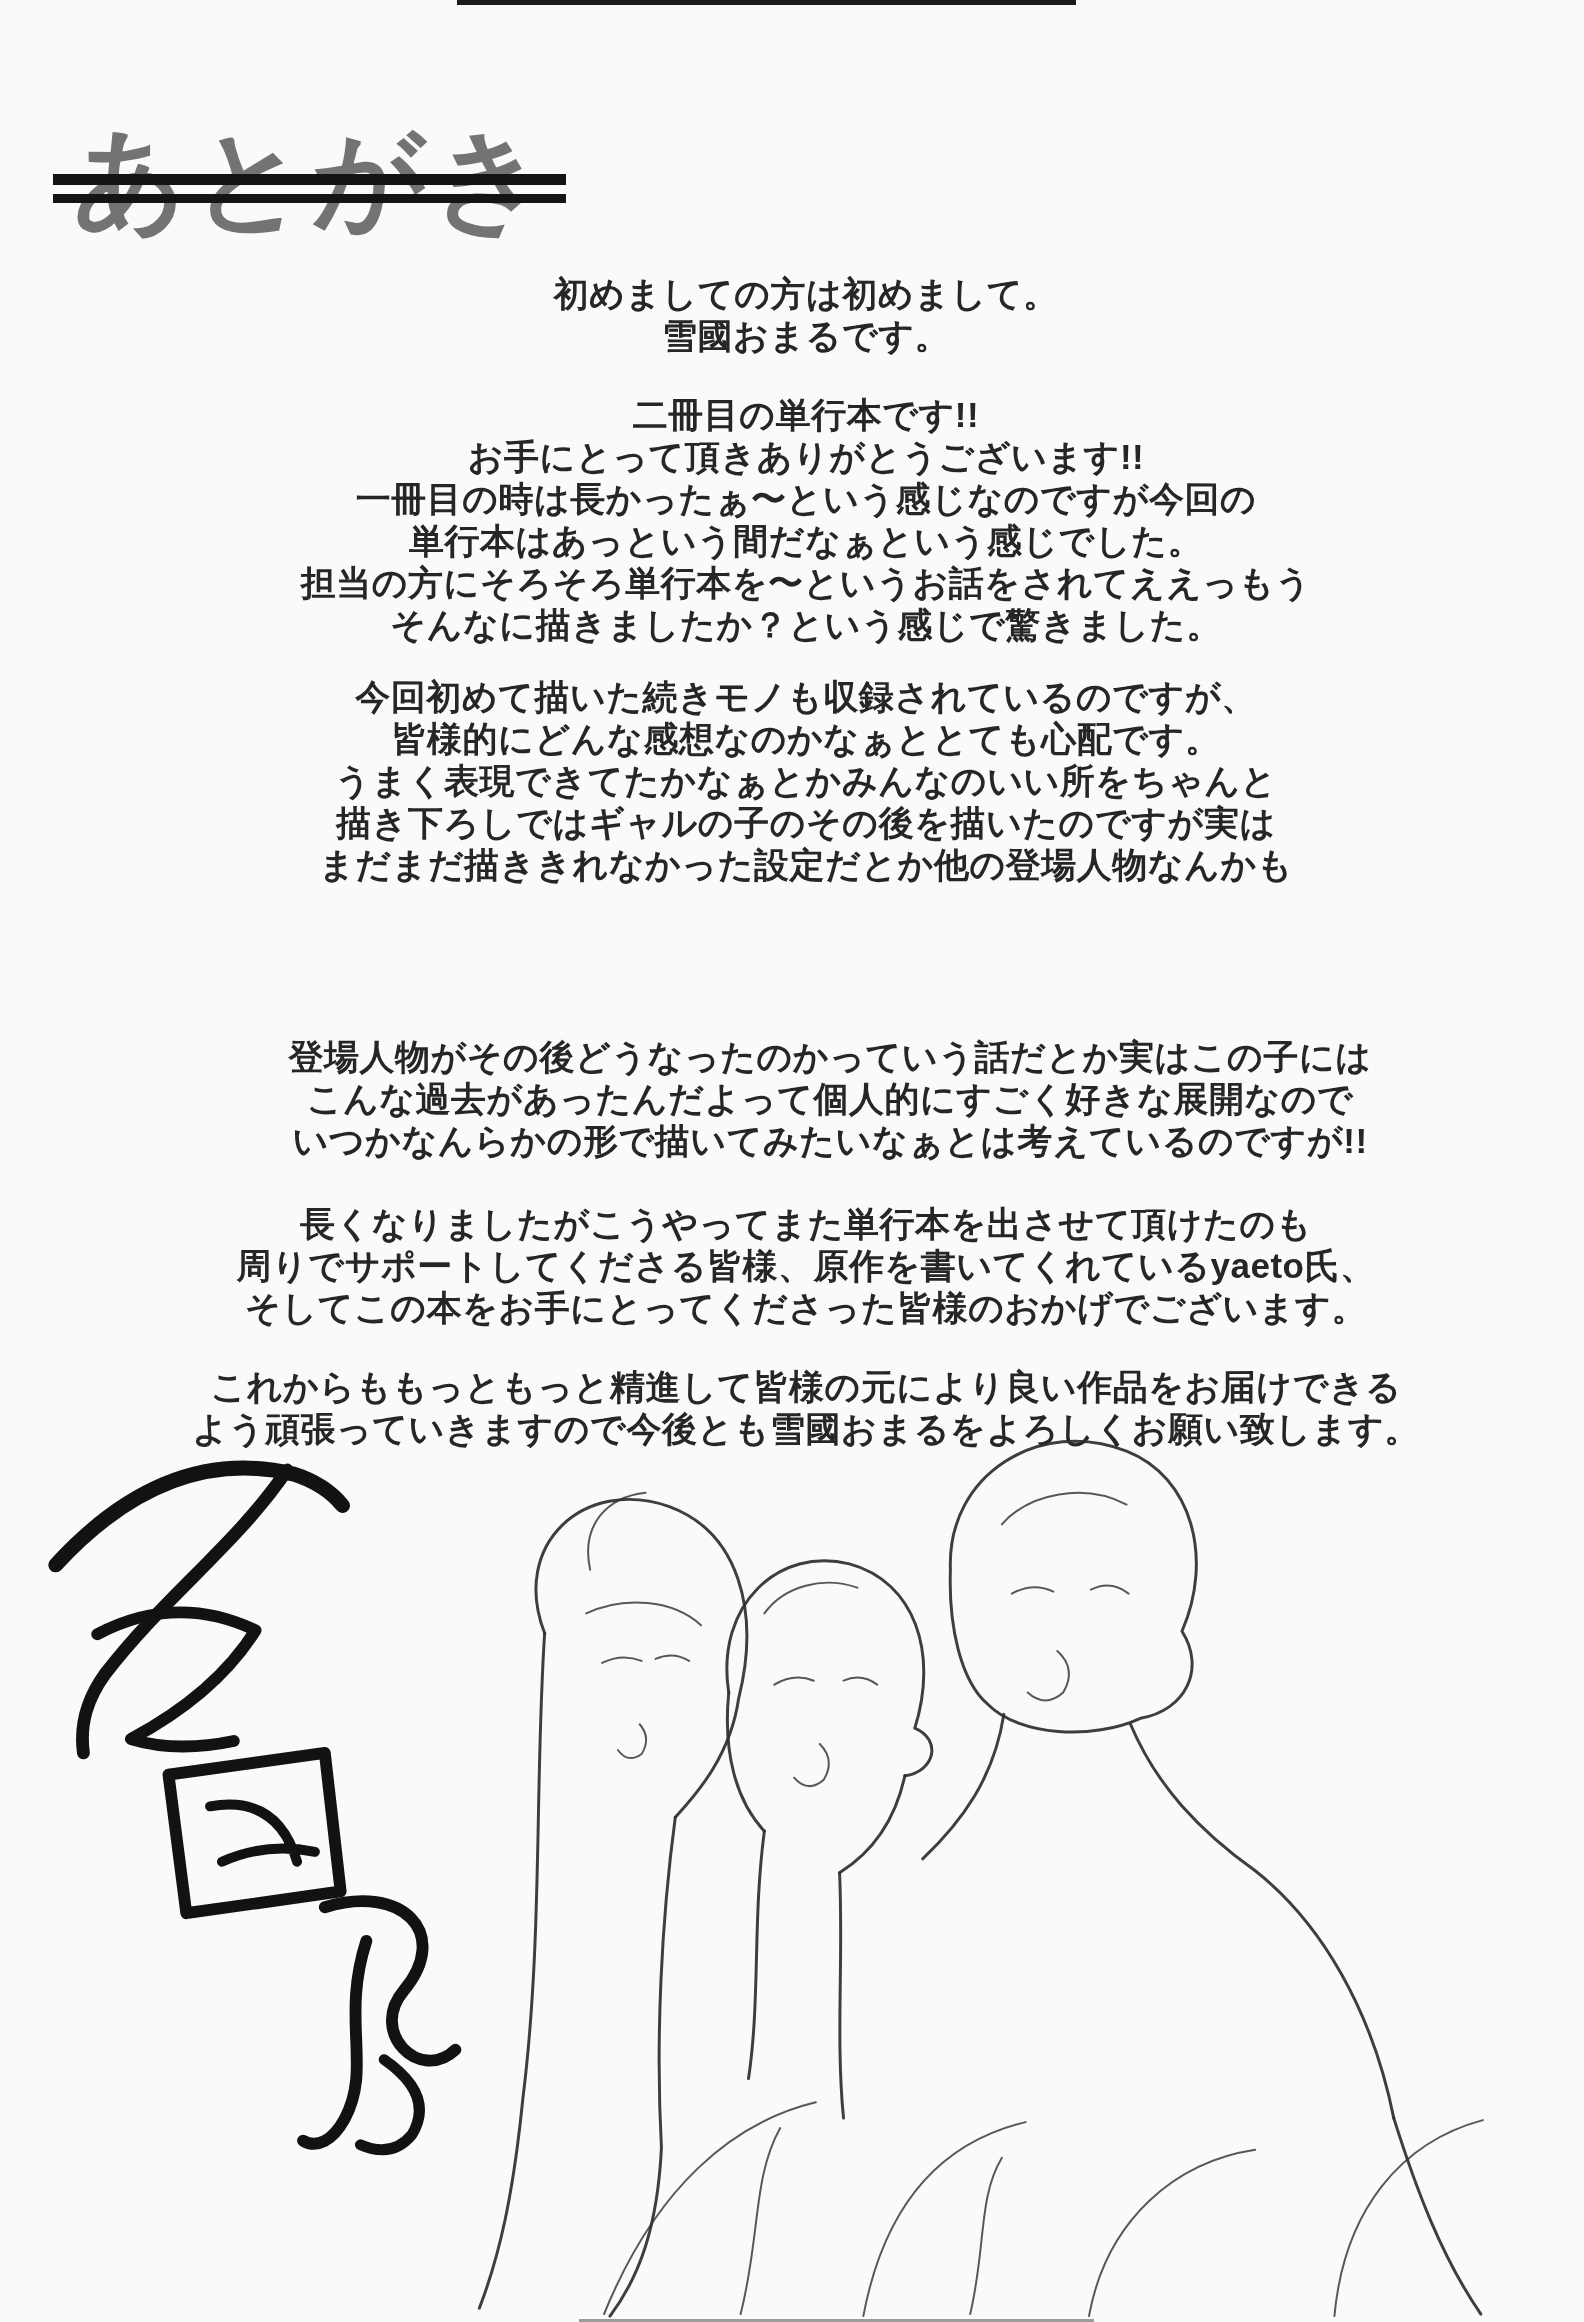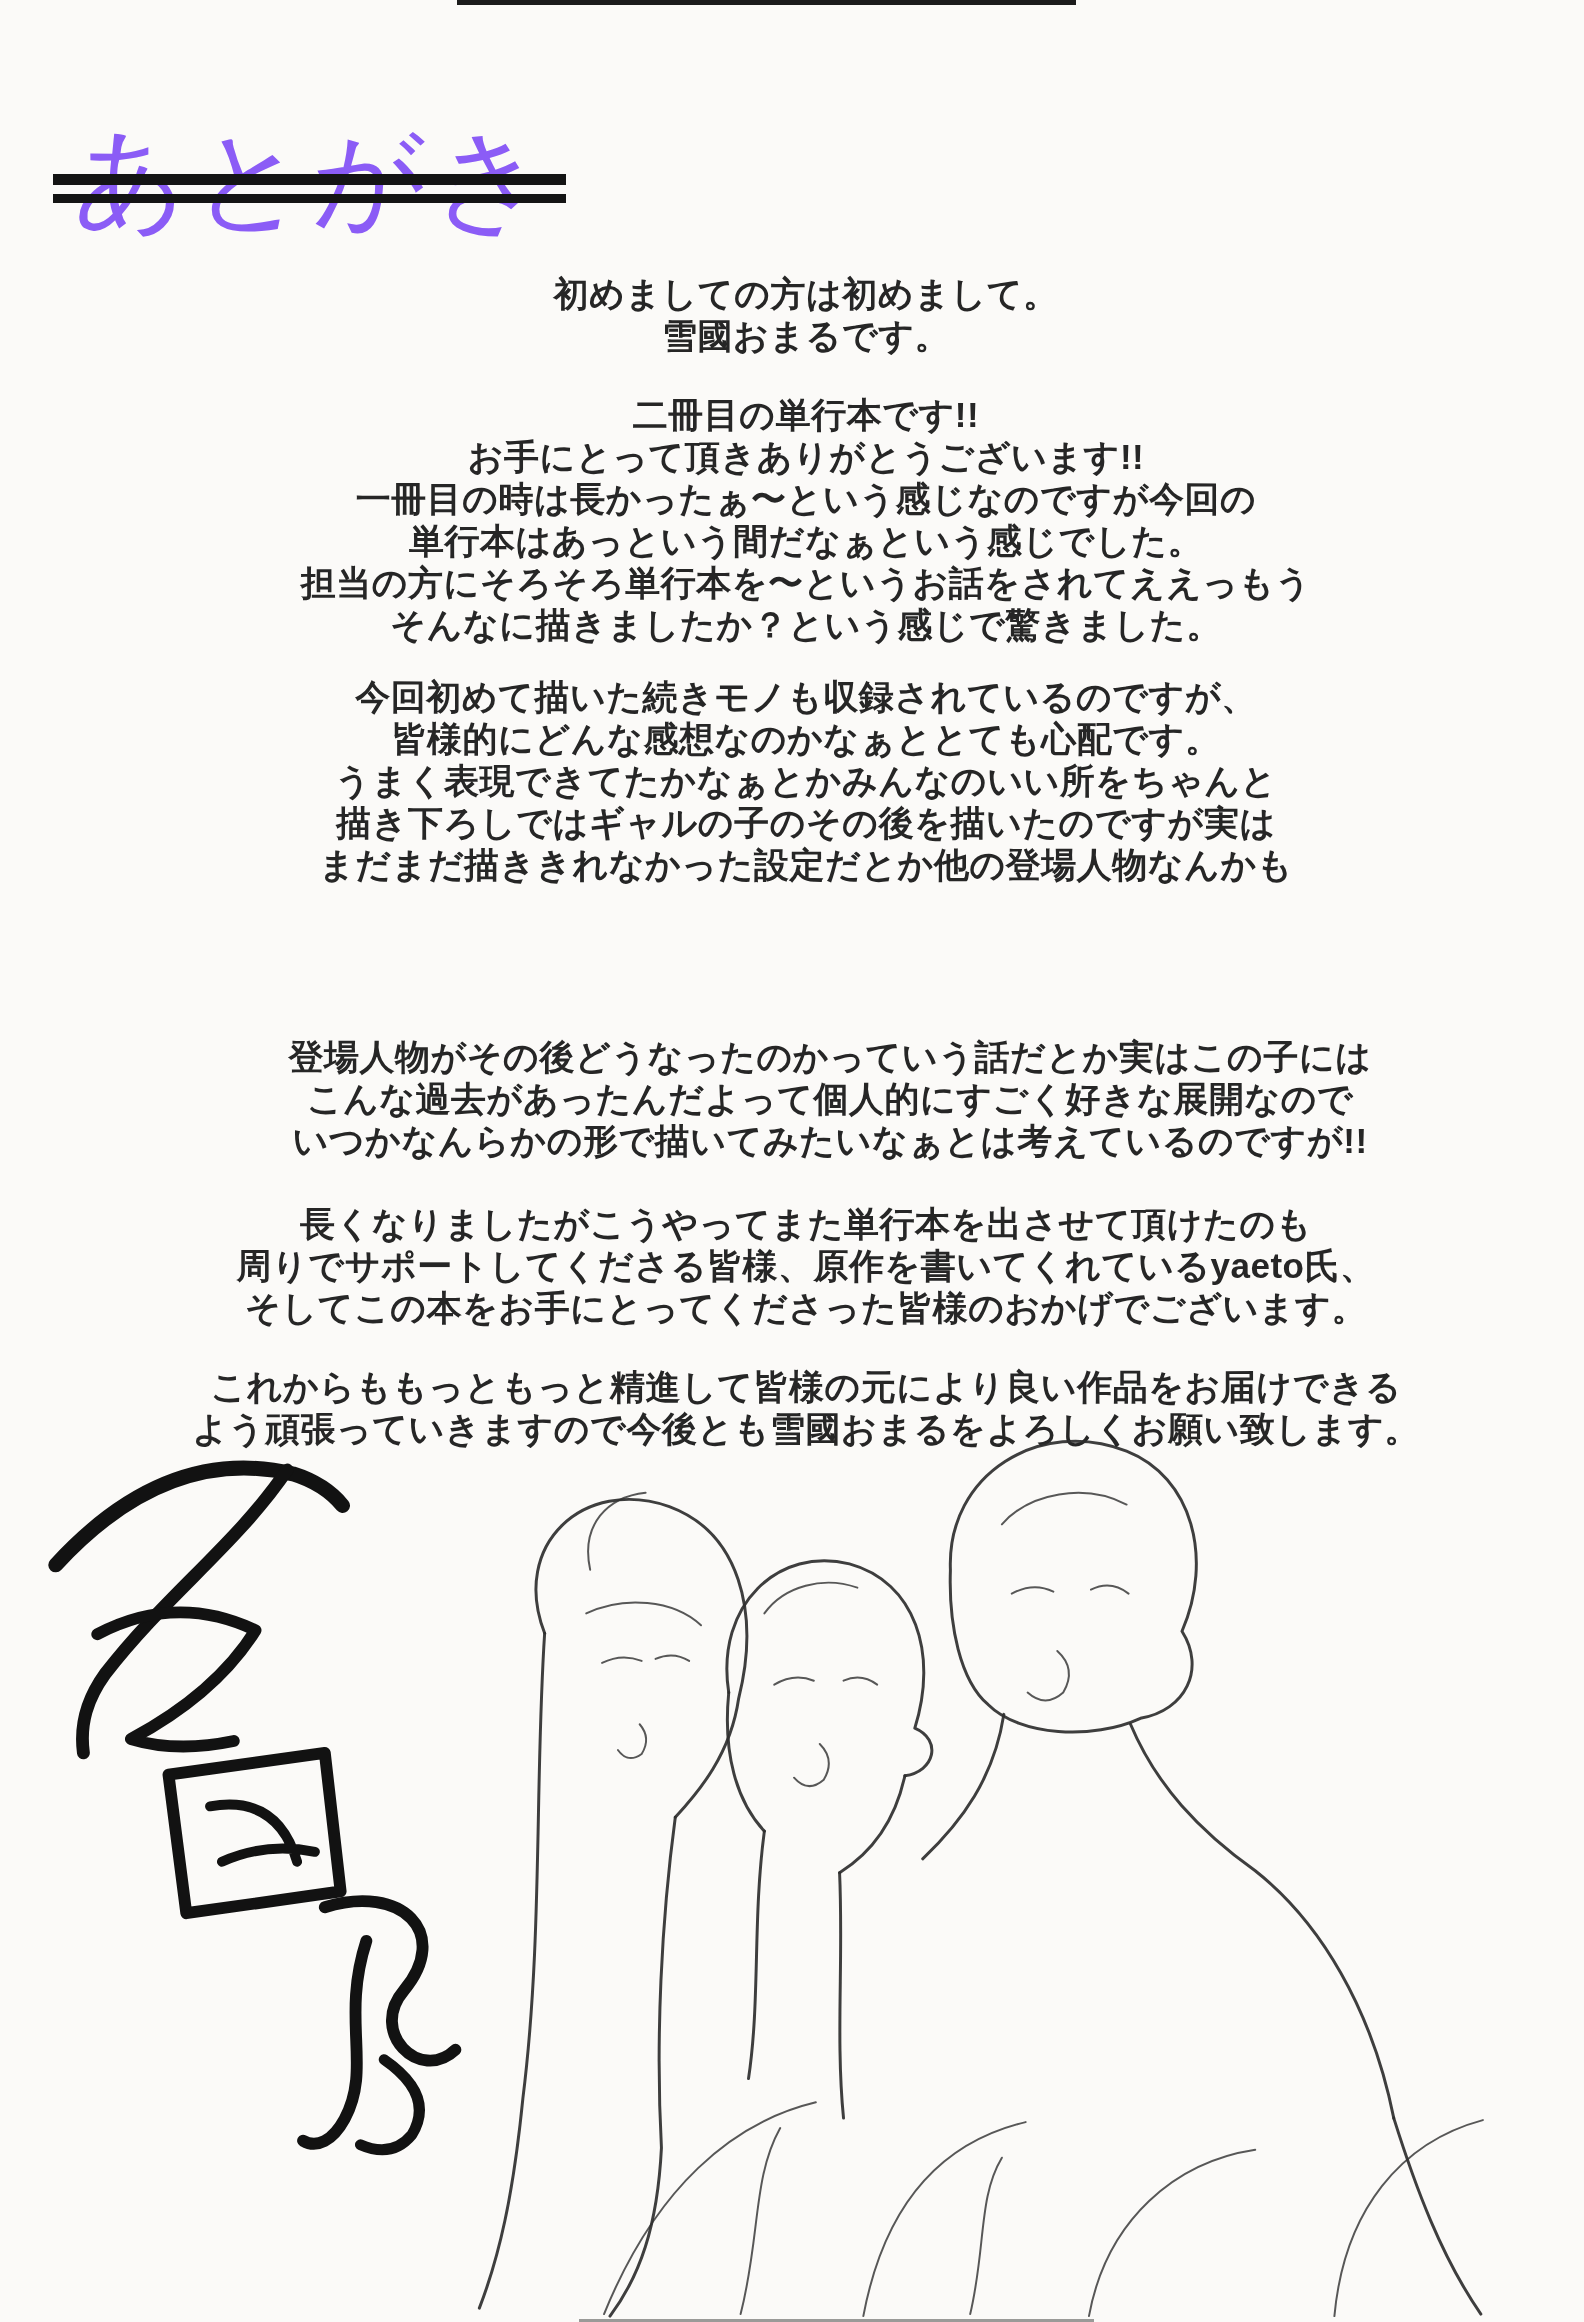--- a/index.html
+++ b/index.html
@@ -14,23 +14,23 @@
     color: #222;
   }
   .scan-edge { position: absolute; background: #1c1c1c; }
   .scan-edge.bottom { background: #9a9a98; }
 
   .title {
     position: absolute;
     left: 73px;
     top: 44px;
     font-size: 111px;
-    font-weight: 400;
+    font-weight: 700;
     letter-spacing: 6px;
-    color: #8b5cf6;
+    color: #737373;
     line-height: 1.1;
     white-space: nowrap;
   }
   .title-underline {
     position: absolute;
     left: 53px;
     top: 174px;
     width: 513px;
     height: 29px;
     border-top: 11px solid #141414;

